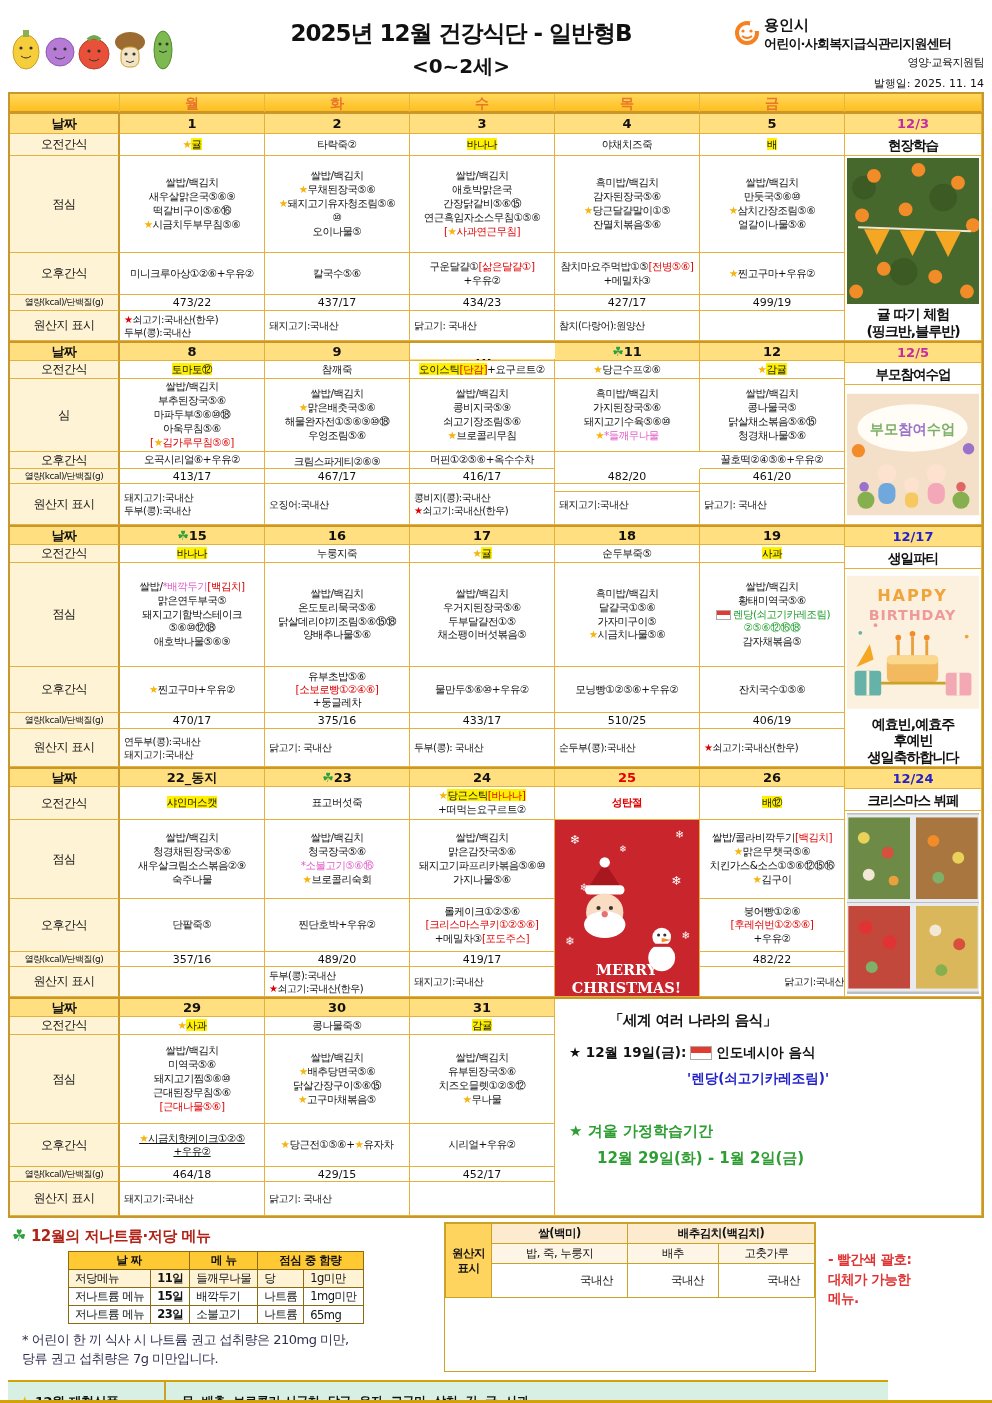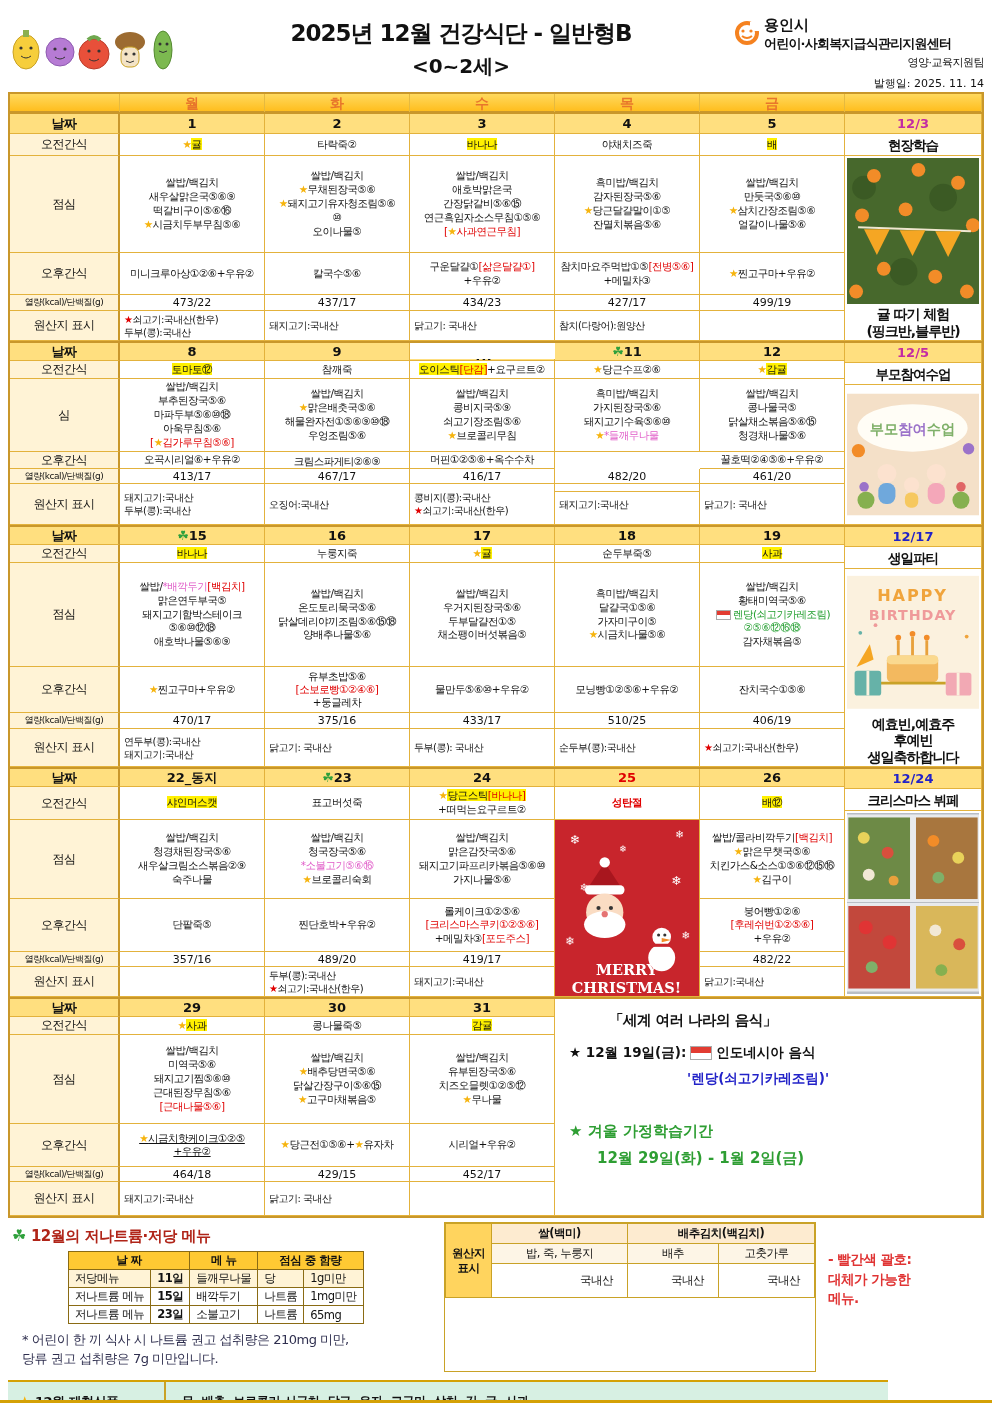--- a/index.html
+++ b/index.html
@@ -735,21 +735,21 @@
           <div class="ln"><span class="s-st">★</span><span class="s-p">맑은무챗국⑤⑥</span></div>
           <div class="ln"><span class="s-p">치킨가스&amp;소스①⑤⑥⑫⑮⑯</span></div>
           <div class="ln"><span class="s-st">★</span><span class="s-p">김구이</span></div>
         </div>
         <div class="c pm" style="grid-area: 4 / 6;">
           <div class="ln"><span class="s-p">붕어빵①②⑥</span></div>
           <div class="ln"><span class="s-red">[후레쉬번①②⑤⑥]</span></div>
           <div class="ln"><span class="s-p">+우유②</span></div>
         </div>
         <div class="c kcal" style="grid-area: 5 / 6;">482/22</div>
-        <div class="c origin" style="grid-area: 6 / 6;">
+        <div class="c origin" style="grid-area: 6 / 6; align-items: flex-end;">
           <div class="ln"><span class="s-p">닭고기:국내산</span></div>
         </div>
         <div class="c ev" style="grid-area: 1 / 7 / 7;">
           <div class="evdate blue">12/24</div>
           <div class="evtitle">크리스마스 뷔페</div>
           <div class="evimg">
             <svg viewBox="0 0 139 182" preserveAspectRatio="xMidYMid slice">
               <rect width="139" height="182" fill="#B9BEC4"></rect>
               <rect x="3" y="3" width="65" height="85" fill="#6D8A46" stroke="#E8EAED" stroke-width="3"></rect>
               <circle cx="20" cy="25" r="6" fill="#E8D25A"></circle>

